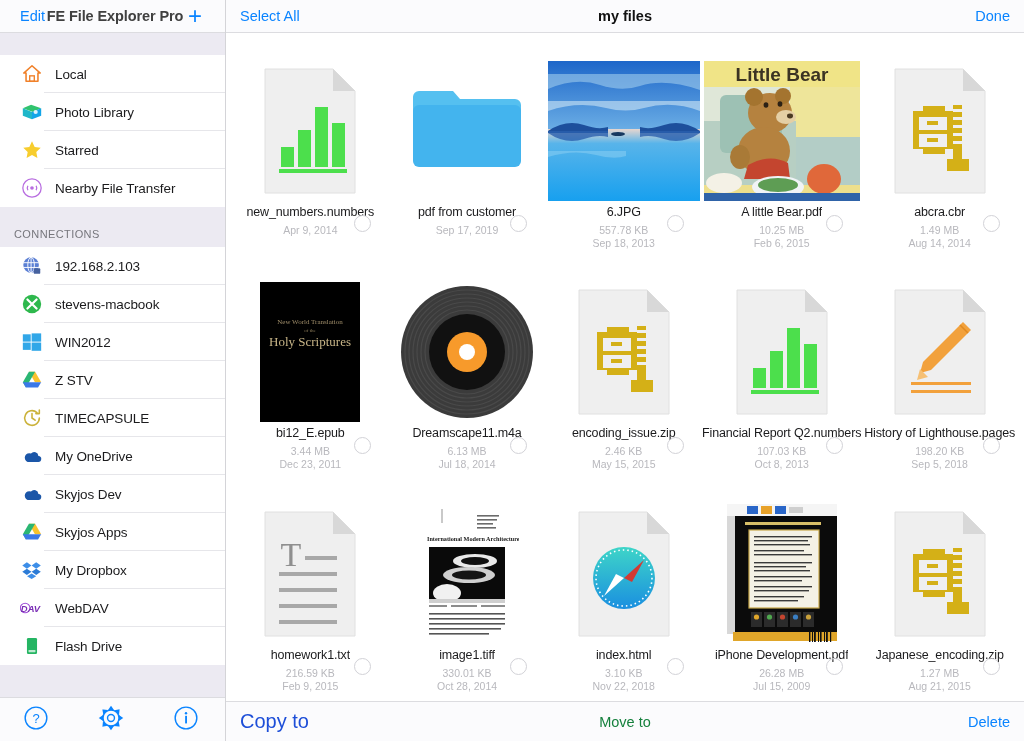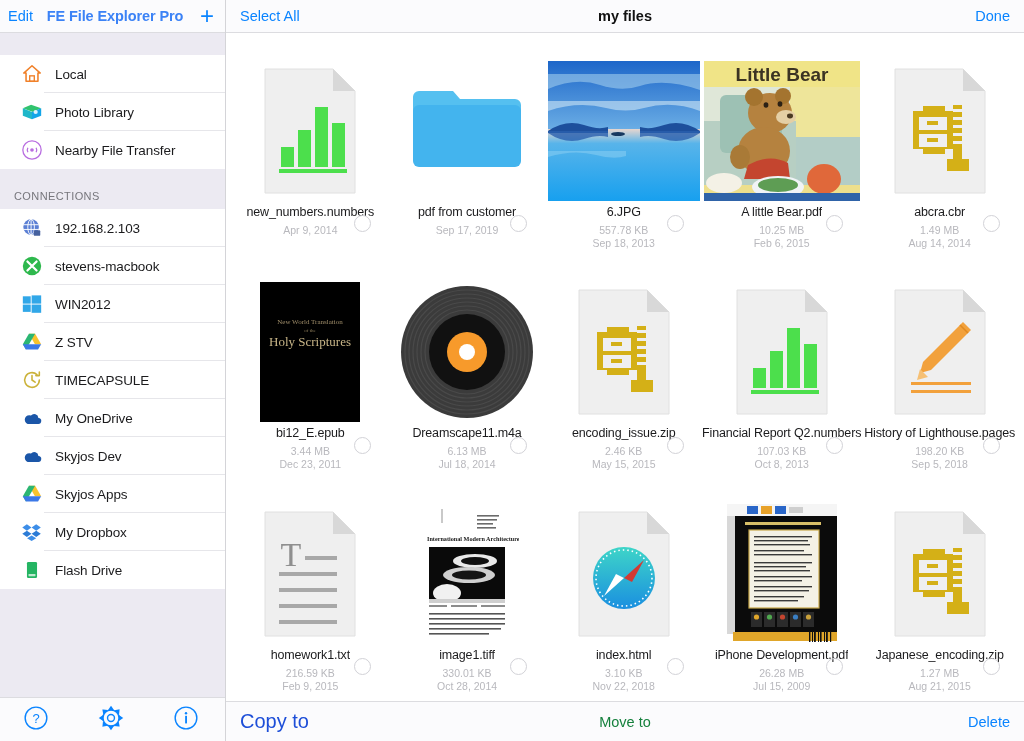--- a/index.html
+++ b/index.html
@@ -15,28 +15,28 @@
   
   .sidebar {
     width: 226px; height: 741px;
     background: #ffffff;
     border-right: 1px solid #d4d4d8;
     display: flex; flex-direction: column;
     position: relative;
   }
   .sb-header {
     height: 33px; display: flex; align-items: center;
-    padding: 0 8px; background: #fbfbfd;
+    padding: 0 20px; background: #fbfbfd;
     border-bottom: 1px solid #dcdce0;
     flex: 0 0 33px;
   }
   .sb-edit { color: #0a84ff; font-size: 14.5px; }
   .sb-title {
     flex: 1; text-align: center; font-size: 14.5px;
-    font-weight: bold; color: #3b82f6; letter-spacing: -0.1px;
+    font-weight: bold; color: #404040; letter-spacing: -0.1px;
   }
   .sb-plus {
     color: #0a84ff; font-size: 24px; line-height: 1;
     font-weight: 300; width: 20px; text-align: center;
   }
   .sb-gap { height: 22px; background: #eceaf2; flex: 0 0 22px; }
   .sb-group { background: #ffffff; }
   .sb-row {
     height: 38px; display: flex; align-items: center;
     padding-left: 20px; position: relative;
@@ -166,20 +166,28 @@
           <svg width="22" height="22" viewBox="0 0 24 24">
             <path d="M2 8 l9-4 11 4 -9 4 Z" fill="#31c36e"></path>
             <path d="M2 8 v8 l10 4 v-8 Z" fill="#1fb7c9"></path>
             <path d="M12 12 v8 l10-4 V8 Z" fill="#12a5e8"></path>
             <circle cx="16" cy="12" r="2.3" fill="#ffffff" opacity=".85"></circle>
           </svg>
         </span>
         <span class="sb-label">Photo Library</span>
       </div>
 
+      <div class="sb-row">
+        <span class="sb-ico">
+          <svg width="22" height="22" viewBox="0 0 24 24">
+              <path d="M12 2.5 l2.9 6.1 6.6.9 -4.8 4.6 1.2 6.6 -5.9-3.2 -5.9 3.2 1.2-6.6 -4.8-4.6 6.6-.9 Z" fill="#f7cd2e"></path>
+            </svg>
+        </span>
+        <span class="sb-label">Starred</span>
+      </div>
 
       <div class="sb-row">
         <span class="sb-ico">
           <svg width="22" height="22" viewBox="0 0 24 24">
             <circle cx="12" cy="12" r="10" fill="none" stroke="#b86de0" stroke-width="1.4"></circle>
             <path d="M7.5 14.5 a5 5 0 0 1 0-5" fill="none" stroke="#b86de0" stroke-width="1.4"></path>
             <path d="M16.5 9.5 a5 5 0 0 1 0 5" fill="none" stroke="#b86de0" stroke-width="1.4"></path>
             <circle cx="12" cy="12" r="2" fill="#b86de0"></circle>
           </svg>
         </span>
@@ -284,20 +292,29 @@
             <path d="M6.4 3.5 L1.4 7 l5 3.5 5-3.5 Z" fill="#3d8ee8"></path>
             <path d="M16.6 3.5 L11.6 7 l5 3.5 5-3.5 Z" fill="#3d8ee8"></path>
             <path d="M1.4 14 l5 3.5 5-3.5 -5-3.5 Z" fill="#2b7bd6"></path>
             <path d="M16.6 10.5 l-5 3.5 5 3.5 5-3.5 Z" fill="#2b7bd6"></path>
             <path d="M6.6 18.7 l5 3.1 5-3.1 -5-2.9 Z" fill="#3d8ee8"></path>
           </svg>
         </span>
         <span class="sb-label">My Dropbox</span>
       </div>
 
+      <div class="sb-row">
+        <span class="sb-ico">
+          <svg width="24" height="22" viewBox="0 0 28 22">
+            <circle cx="6" cy="11" r="5.6" fill="none" stroke="#a04fd8" stroke-width="1.3"></circle>
+            <text x="1" y="16" font-family="Liberation Sans, sans-serif" font-size="11" font-weight="bold" font-style="italic" fill="#7b2fb5">DAV</text>
+          </svg>
+        </span>
+        <span class="sb-label">WebDAV</span>
+      </div>
 
       <div class="sb-row">
         <span class="sb-ico">
           <svg width="22" height="22" viewBox="0 0 24 24">
             <rect x="6.5" y="3.2" width="11" height="17.6" rx="1.4" fill="#25b563"></rect>
             <rect x="8.2" y="16.4" width="7.6" height="2.3" rx="0.6" fill="#ffffff" opacity=".7"></rect>
           </svg>
         </span>
         <span class="sb-label">Flash Drive</span>
       </div>

